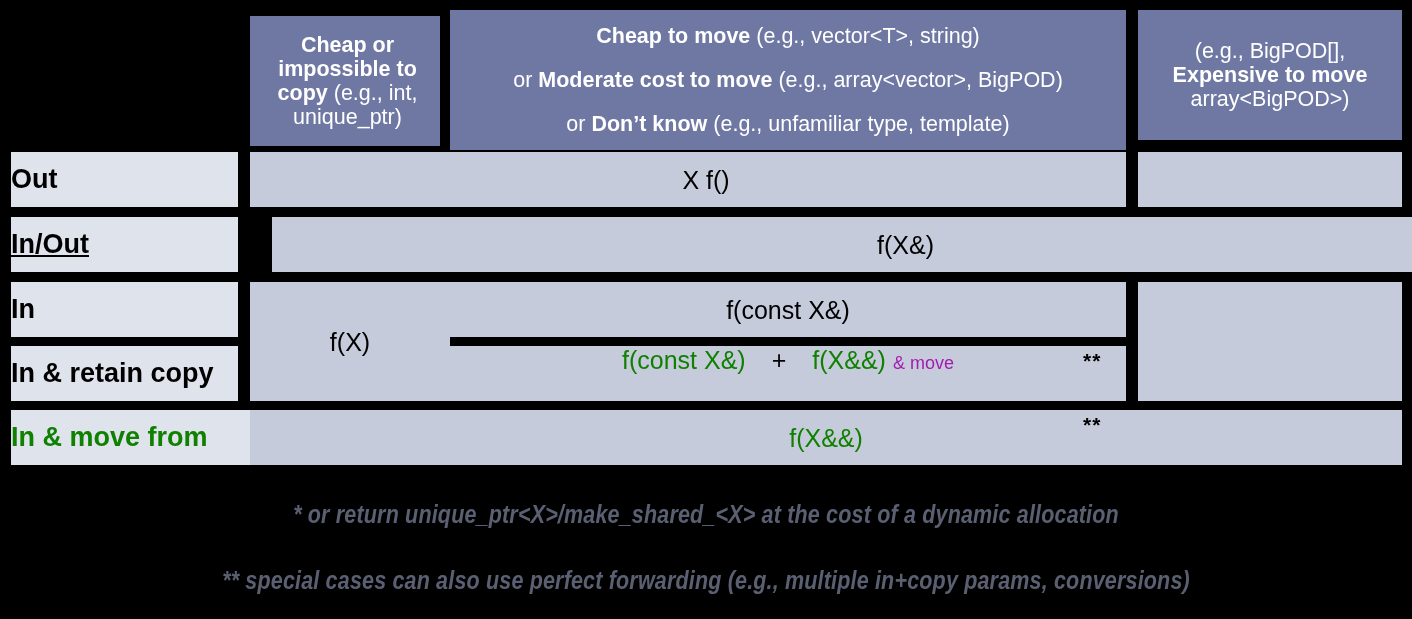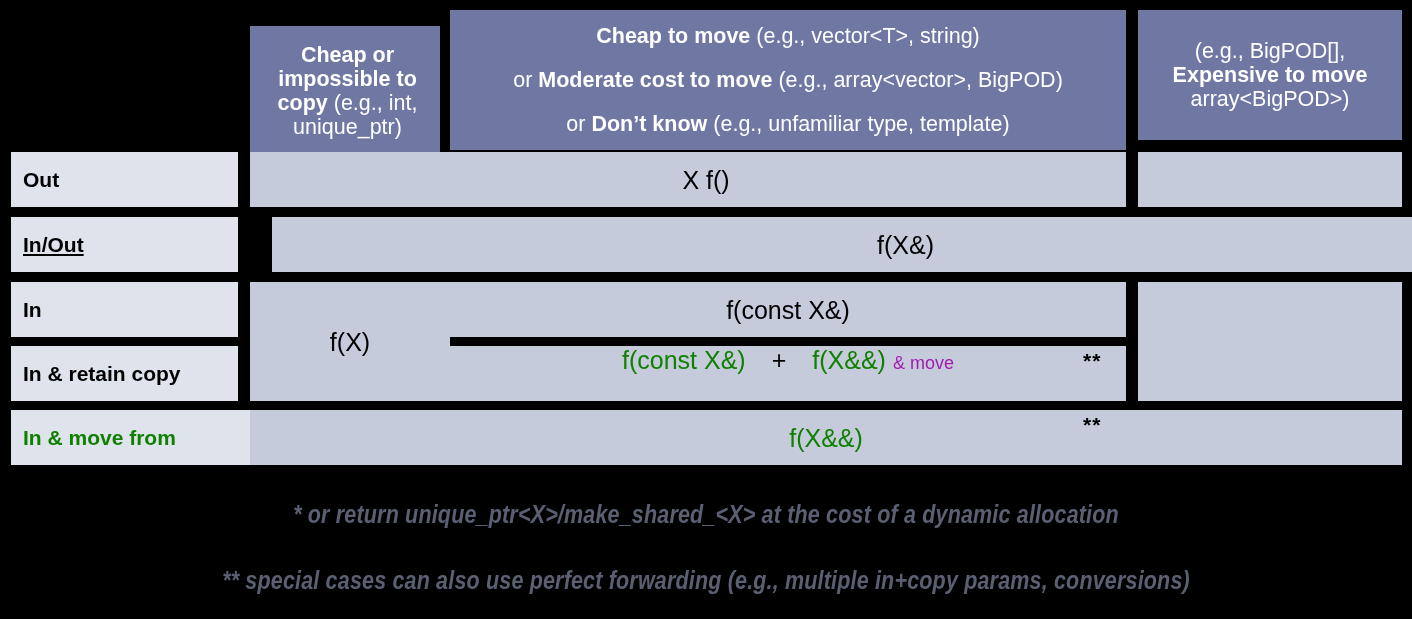--- a/index.html
+++ b/index.html
@@ -42,25 +42,24 @@
   }
   .hdr-cell b { font-weight: 700; }
 
   .corner-cell {
     background: #000000;
   }
 
   .rowlabel-cell {
     background: #DFE3EC;
     color: #000000;
-    font-size: 21px;
+    font-size: 27px;
     font-weight: 700;
     justify-content: flex-start;
     text-align: left;
-    padding-left: 12px;
   }
   .rowlabel-cell.green { color: #0F8000; }
 
   .body-cell {
     background: #C6CBDB;
     color: #000000;
     font-size: 25px;
     font-weight: 400;
   }
   .body-cell.green { color: #0F8000; }
@@ -102,21 +101,21 @@
     transform: scaleX(0.86);
   }
 </style>
 </head>
 <body>
 
 <div id="slide">
 
   <div class="cell corner-cell" style="left:11px; top:10px; width:227px; height:130px;"></div>
 
-  <div class="cell hdr-cell" style="left:250px; top:26px; width:190px; height:130px; flex-direction:column;padding-left:13px;">
+  <div class="cell hdr-cell" style="left:250px; top:16px; width:190px; height:130px; flex-direction:column;padding-left:13px;">
     <div><b>Cheap or</b></div>
     <div><b>impossible to</b></div>
     <div><b>copy</b><span> (e.g., int,</span></div>
     <div><span>unique_ptr)</span></div>
   </div>
 
   <div class="cell hdr-cell" style="left:450px; top:10px; width:676px; height:140px; flex-direction:column;gap:20px;">
     <div><b>Cheap to move</b><span> (e.g., vector&lt;T&gt;, string)</span></div>
     <div><span>or </span><b>Moderate cost to move</b><span> (e.g., array&lt;vector&gt;, BigPOD)</span></div>
     <div><span>or </span><b>Don’t know</b><span> (e.g., unfamiliar type, template)</span></div>

